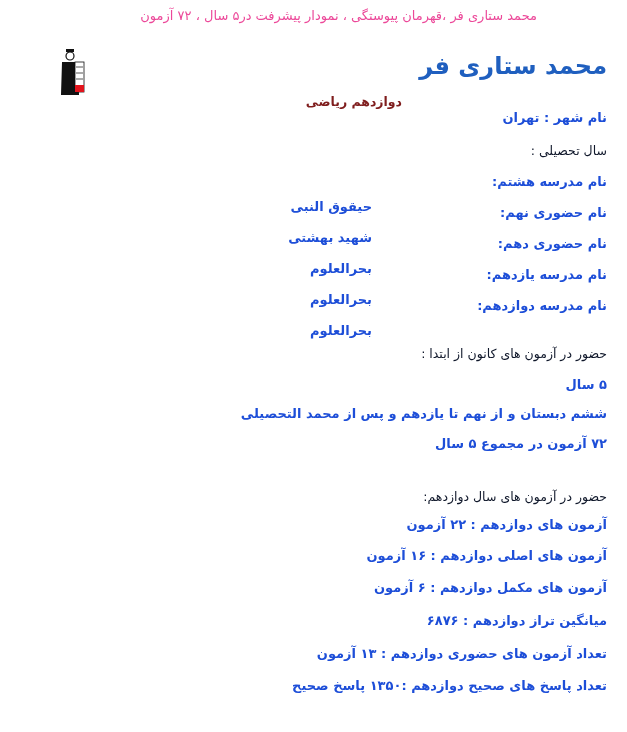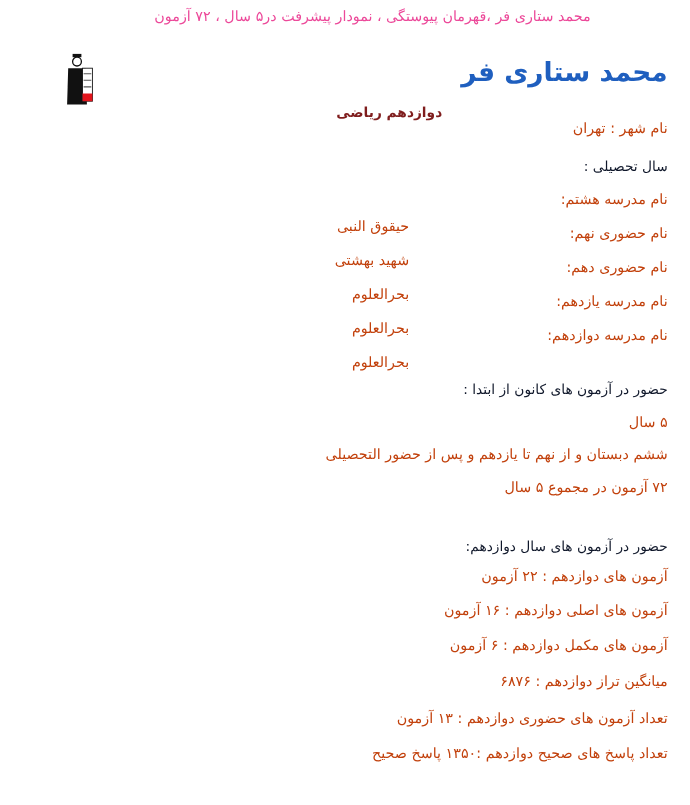--- a/index.html
+++ b/index.html
@@ -1,21 +1,21 @@
 <!DOCTYPE html>
 <html><head>
 <meta charset="utf-8">
 <style>
   html, body { margin: 0; padding: 0; background: #ffffff; }
   body {
     width: 627px; height: 732px; position: relative; overflow: hidden;
     font-family: "DejaVu Sans", sans-serif; direction: rtl;
   }
   .abs { position: absolute; white-space: nowrap; }
-  .line { font-size: 13px; font-weight: normal; color: #c2410c; }
+  .line { font-size: 13px; font-weight: bold; color: #1d4ed8; }
   .redhead { font-size: 12.5px; color: #0f172a; }
   #top-title { top: 8px; right: 90px; font-size: 13px; font-weight: normal; color: #ec4899; }
   #student-name { top: 52px; right: 20px; font-size: 24px; font-weight: bold; color: #1f5fbf; }
   #track { top: 62px; right: 225px; font-size: 12.5px; font-weight: bold; color: #7f1d1d; margin-top: 32px; }
   #logo { position: absolute; left: 57px; top: 47px; width: 28px; height: 50px; }
   .lbl { right: 20px; }
   .val { right: 255px; margin-top: 25px; }
 </style>
 </head>
 <body>
@@ -52,21 +52,21 @@
 <div class="abs line val" style="top:236px">بحرالعلوم</div>
 
 <div class="abs line lbl" style="top:267px">نام مدرسه یازدهم:</div>
 <div class="abs line val" style="top:267px">بحرالعلوم</div>
 
 <div class="abs line lbl" style="top:298px">نام مدرسه دوازدهم:</div>
 <div class="abs line val" style="top:298px">بحرالعلوم</div>
 
 <div class="abs redhead lbl" style="top:346px">حضور در آزمون های کانون از ابتدا :</div>
 <div class="abs line lbl" style="top:377px">۵ سال</div>
-<div class="abs line lbl" style="top:406px">ششم دبستان و از نهم تا یازدهم و پس از حضور التحصیلی</div>
+<div class="abs line lbl" style="top:406px">ششم دبستان و از نهم تا یازدهم و پس از محمد التحصیلی</div>
 <div class="abs line lbl" style="top:436px">۷۲ آزمون در مجموع ۵ سال</div>
 
 <div class="abs redhead lbl" style="top:489px">حضور در آزمون های سال دوازدهم:</div>
 <div class="abs line lbl" style="top:517px">آزمون های دوازدهم : ۲۲ آزمون</div>
 <div class="abs line lbl" style="top:548px">آزمون های اصلی دوازدهم : ۱۶ آزمون</div>
 <div class="abs line lbl" style="top:580px">آزمون های مکمل دوازدهم : ۶ آزمون</div>
 <div class="abs line lbl" style="top:613px">میانگین تراز دوازدهم : ۶۸۷۶</div>
 <div class="abs line lbl" style="top:646px">تعداد آزمون های حضوری دوازدهم : ۱۳ آزمون</div>
 <div class="abs line lbl" style="top:678px">تعداد پاسخ های صحیح دوازدهم :۱۳۵۰ پاسخ صحیح</div>
 

